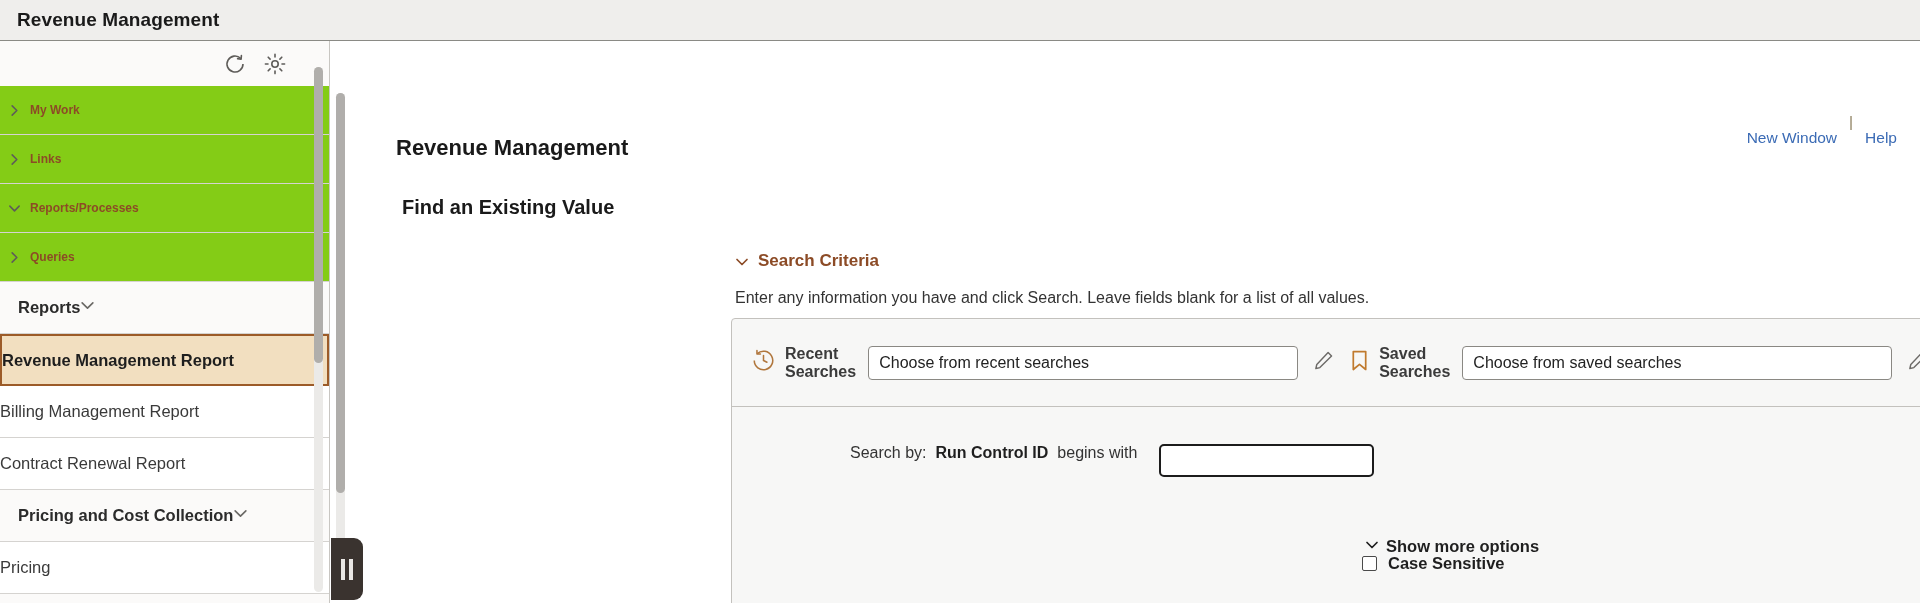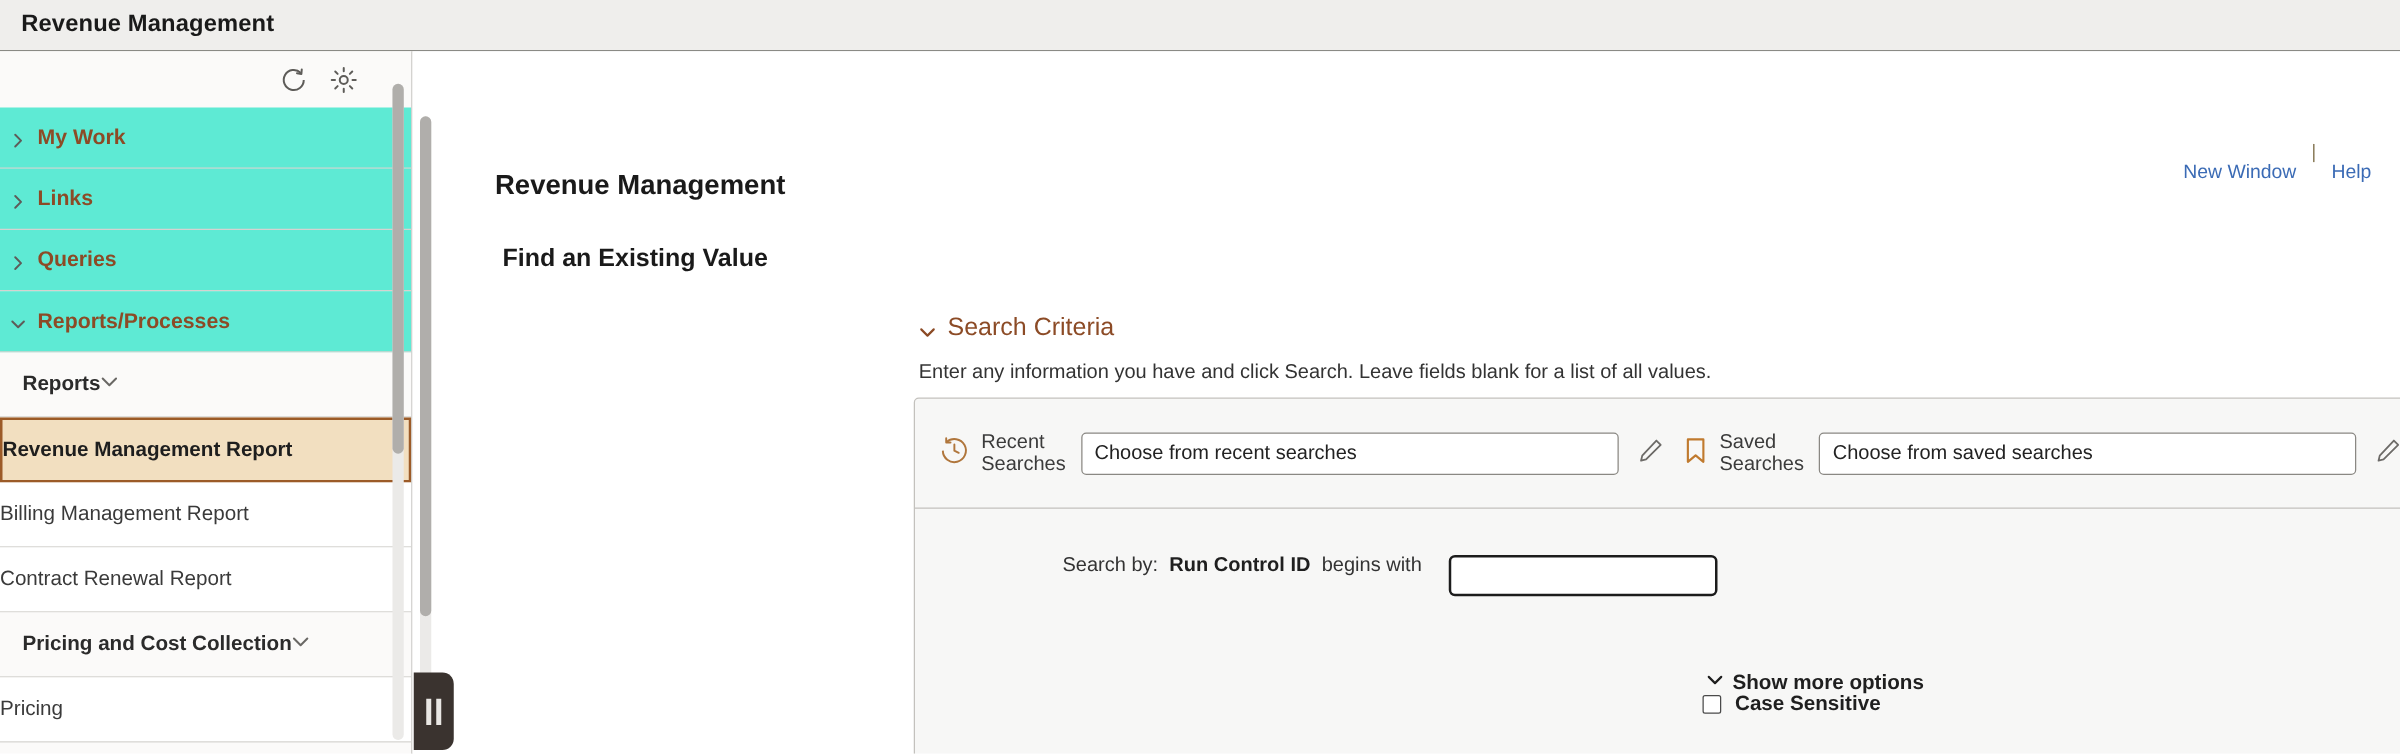--- a/index.html
+++ b/index.html
@@ -46,22 +46,22 @@
   }
   #side-scrollbar .thumb {
     position:absolute; top:0; left:0; width:9px; height:296px;
     background:#b0aeab; border-radius:5px;
   }
 
   .nav-section {
     display:flex; align-items:center; gap:9px;
     height:49px; padding-left:8px;
     border-bottom:1px solid #d5d3d0;
-    color:#8c4b26; font-size:17px; font-weight:bold;
-    cursor:pointer; background:#5eead4;
+    color:#8c4b26; font-size:12px; font-weight:bold;
+    cursor:pointer; background:#84cc16;
   }
   .nav-section .chev { width:13px; height:13px; flex:0 0 13px; }
 
   .nav-group {
     display:flex; align-items:center; justify-content:flex-start;
     height:52px; padding:0 24px 0 18px;
     border-bottom:1px solid #d5d3d0;
     font-size:16.5px; font-weight:bold; color:#2b2b2b;
     background:#fbfaf9; cursor:pointer;
   }
@@ -117,21 +117,21 @@
     height:38px; padding:0 15px;
     background:#ffffff; border:1px solid #6d6a66; border-radius:6px;
     display:flex; align-items:center; gap:5px;
     font-size:16.5px; font-weight:bold; color:#1d1d1d;
     cursor:pointer;
   }
 
   #criteria-head {
     position:absolute; left:405px; top:210px;
     display:flex; align-items:center; gap:9px;
-    font-size:20px; font-weight:normal; color:#8c4b26; cursor:pointer;
+    font-size:17px; font-weight:bold; color:#8c4b26; cursor:pointer;
   }
   #criteria-head .chev { width:14px; height:14px; }
 
   #criteria-hint {
     position:absolute; left:405px; top:248px;
     font-size:16px; color:#333333;
   }
 
   
   #panel {
@@ -139,21 +139,21 @@
     width:1437px; height:303px;
     background:#f7f7f6;
     border:1px solid #c3c1bd;
     border-radius:4px;
   }
   #panel-row1 {
     height:88px; border-bottom:1px solid #c3c1bd;
     display:flex; align-items:center; padding-left:19px; gap:0;
   }
   .ss-label {
-    font-size:16px; font-weight:normal; color:#3b3b3b;
+    font-size:16px; font-weight:bold; color:#3b3b3b;
     line-height:18px; margin-left:9px; margin-right:12px;
     max-width:78px;
   }
   .sel {
     height:34px; width:430px;
     background:#ffffff;
     border:1px solid #8a8883; border-radius:4px;
     font-size:16px; color:#222; font-family:"Liberation Sans", sans-serif;
     padding:0 10px;
     appearance:none; -webkit-appearance:none;
@@ -249,33 +249,33 @@
         <svg width="13" height="13" viewBox="0 0 14 14" fill="none" stroke="#5e5c59" stroke-width="1.7" stroke-linecap="round" stroke-linejoin="round">
             <path d="M4.5 2 L9.5 7 L4.5 12"></path>
           </svg>
       </span>
       <span>Links</span>
     </div>
 
     <div class="nav-section">
       <span class="chev">
         <svg width="13" height="13" viewBox="0 0 14 14" fill="none" stroke="#5e5c59" stroke-width="1.7" stroke-linecap="round" stroke-linejoin="round">
-            <path d="M4.5 2 L9.5 7 L4.5 12"></path>
-          </svg>
-      </span>
-      <span>Queries</span>
+            <path d="M2 4.5 L7 9.5 L12 4.5"></path>
+          </svg>
+      </span>
+      <span>Reports/Processes</span>
     </div>
 
     <div class="nav-section">
       <span class="chev">
         <svg width="13" height="13" viewBox="0 0 14 14" fill="none" stroke="#5e5c59" stroke-width="1.7" stroke-linecap="round" stroke-linejoin="round">
-            <path d="M2 4.5 L7 9.5 L12 4.5"></path>
-          </svg>
-      </span>
-      <span>Reports/Processes</span>
+            <path d="M4.5 2 L9.5 7 L4.5 12"></path>
+          </svg>
+      </span>
+      <span>Queries</span>
     </div>
 
     <div class="nav-group">
       <span>Reports</span>
       <span>
         <svg width="15" height="15" viewBox="0 0 14 14" fill="none" stroke="#6a6865" stroke-width="1.5" stroke-linecap="round" stroke-linejoin="round">
             <path d="M2 4.5 L7 9.5 L12 4.5"></path>
           </svg>
       </span>
     </div>

